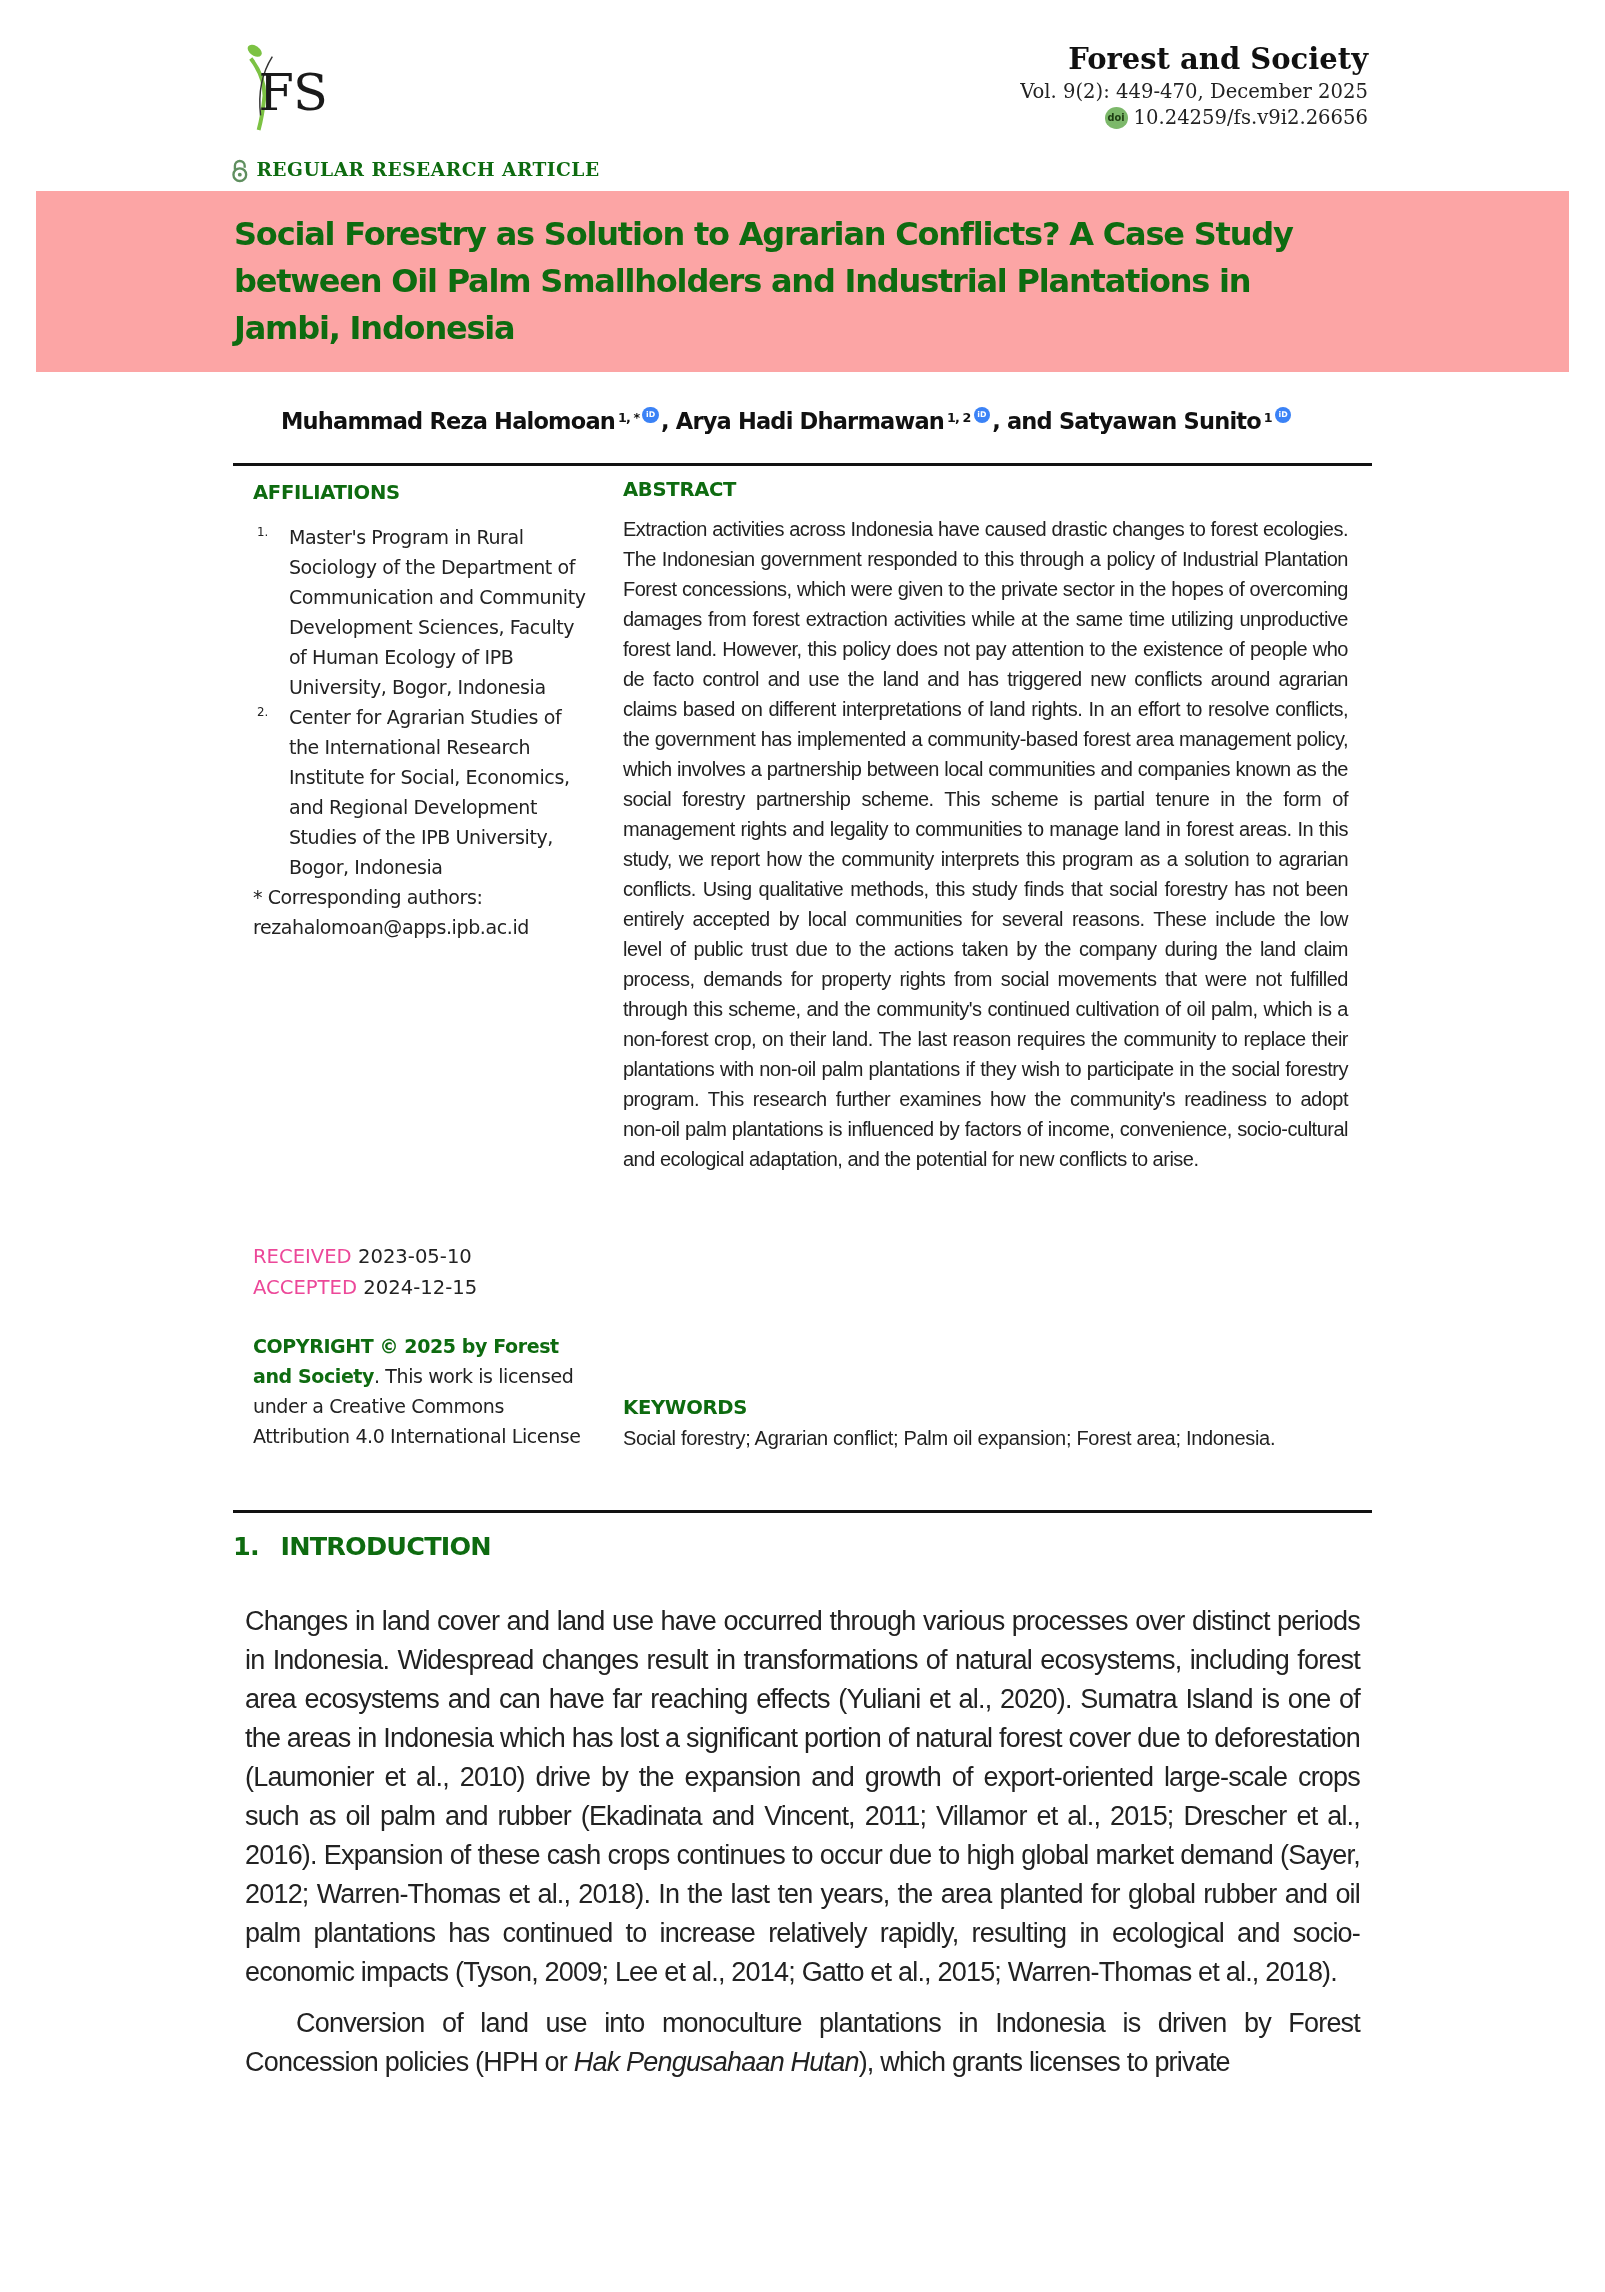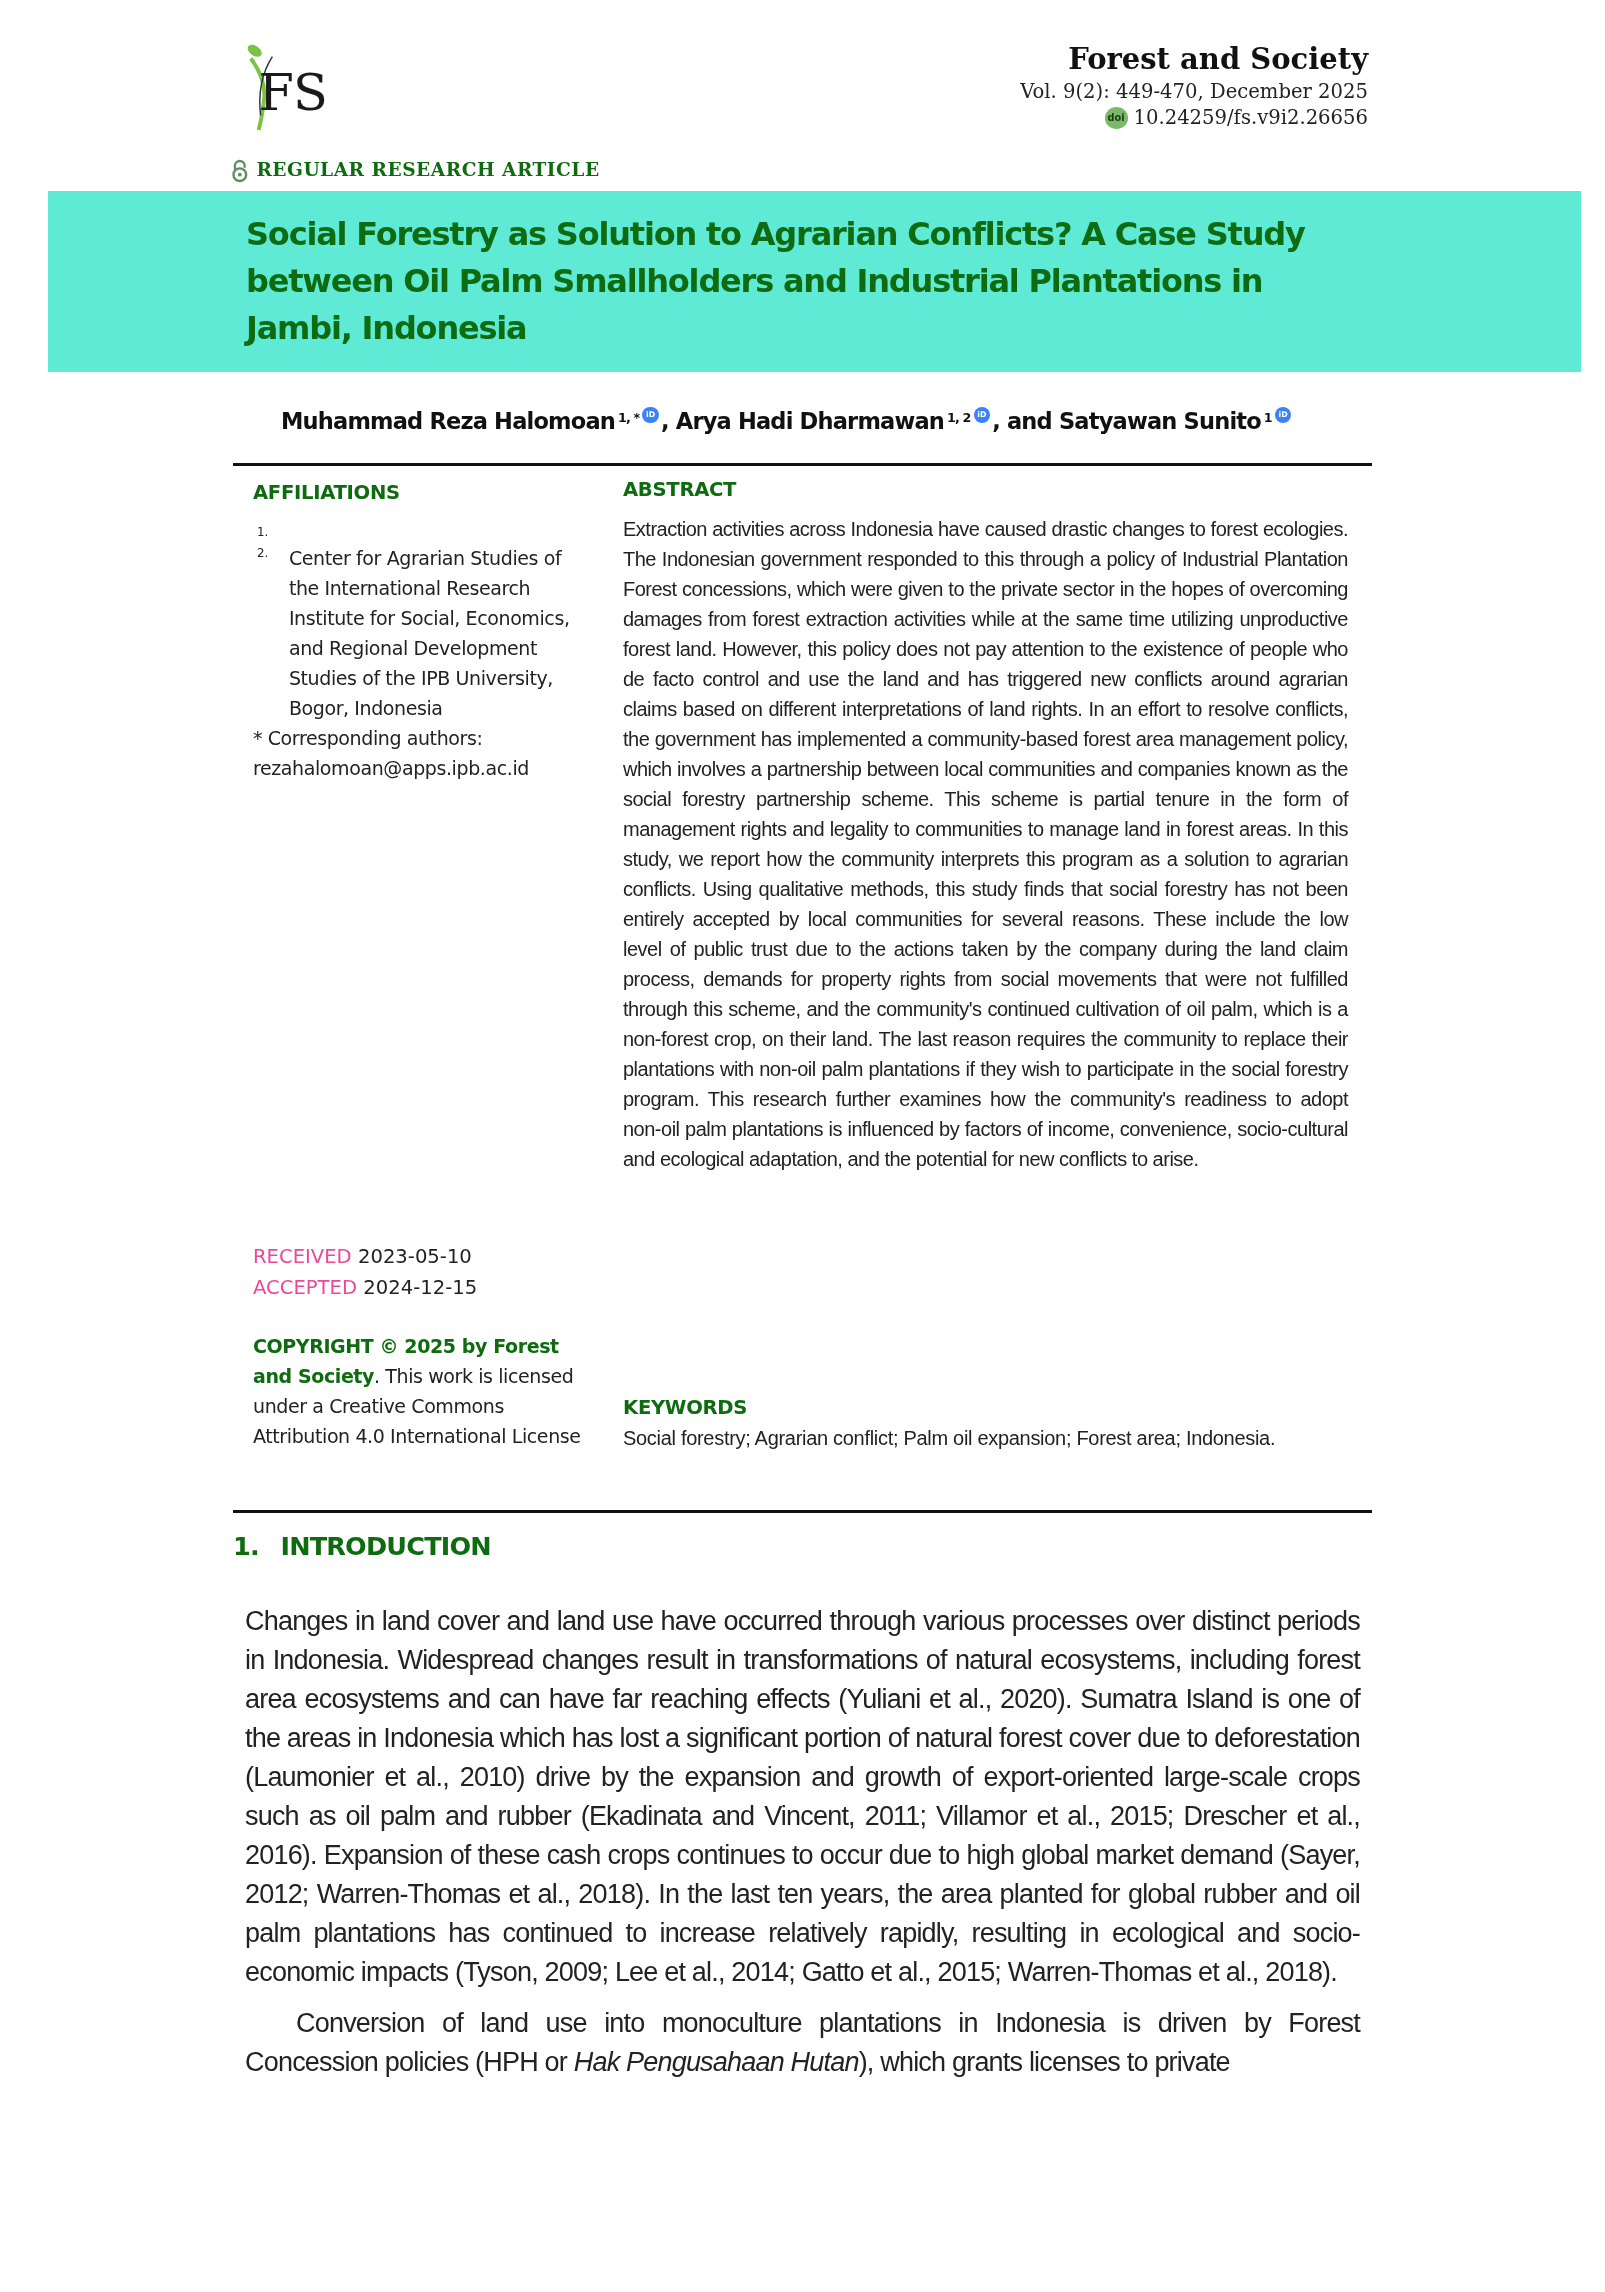--- a/index.html
+++ b/index.html
@@ -10,21 +10,21 @@
   .logo { left: 235px; top: 37px; width: 108px; height: 98px; }
   .logo-text { position: absolute; left: 23.5px; top: 25.5px; font-family: "DejaVu Serif", serif; font-size: 51px; color: #1a1a1a; letter-spacing: -1px; }
   .journal-block { right: 237px; top: 41px; text-align: right; font-family: "DejaVu Serif", serif; }
   .journal-name { font-size: 29px; font-weight: bold; color: #111; line-height: 37px; }
   .journal-vol { font-size: 19.6px; color: #222; line-height: 27.4px; }
   .journal-doi { font-size: 19.6px; color: #222; line-height: 25.5px; display: flex; justify-content: flex-end; align-items: center; gap: 5.9px; }
   .doi-badge { width: 23px; height: 21.6px; border-radius: 50%; background: #7cb86a; color: #1d3d12; font-family: "DejaVu Sans", sans-serif; font-size: 9.8px; font-weight: bold; display: inline-flex; align-items: center; justify-content: center; }
 
   .article-type { left: 231px; top: 159px; display: flex; align-items: flex-start; gap: 7.8px; font-family: "DejaVu Serif", serif; font-weight: bold; color: #0e6b10; font-size: 18.6px; letter-spacing: 0.5px; }
 
-  .title-band { left: 48px; top: 191px; width: 1533px; height: 181px; background: #5eead4; }
+  .title-band { left: 36px; top: 191px; width: 1533px; height: 181px; background: #fca5a5; }
   .title { position: absolute; left: 198px; top: 19.6px; width: 1127px; font-family: "DejaVu Sans", sans-serif; font-weight: bold; color: #0e6b10; font-size: 32px; line-height: 47px; letter-spacing: -1.2px; }
 
   .authors { left: 233px; top: 408px; font-family: "DejaVu Sans", sans-serif; font-weight: bold; font-size: 22.5px; color: #111; letter-spacing: -0.8px; display: flex; align-items: center; white-space: nowrap; margin-left: 48px; }
   .authors sup { font-size: 12.7px; margin: 0 2.9px; position: relative; top: -3.9px; }
   .orcid { display: inline-block; width: 16.7px; height: 16.7px; border-radius: 50%; background: #3b82f6; color: #fff; font-size: 7.8px; line-height: 16.7px; text-align: center; margin-right: 2px; position: relative; top: -5.9px; font-weight: bold; letter-spacing: 0; }
 
   .rule { left: 233px; width: 1139px; height: 2.9px; background: #111; }
 
   .sec-head { font-family: "DejaVu Sans", sans-serif; font-weight: bold; color: #0e6b10; font-size: 19.6px; letter-spacing: -0.3px; }
 
@@ -102,20 +102,21 @@
   <span class="orcid">iD</span>
 </div>
 
 <div class="abs rule" style="top:463px;"></div>
 
 <div class="abs left-col">
   <div class="sec-head">AFFILIATIONS</div>
   <ul class="aff-list">
     <li class="aff-item">
       <span class="aff-num">1.</span>
+      <span class="aff-text">Master's Program in Rural Sociology of the Department of Communication and Community Development Sciences, Faculty of Human Ecology of IPB University, Bogor, Indonesia</span>
     </li>
     <li class="aff-item">
       <span class="aff-num">2.</span>
       <span class="aff-text">Center for Agrarian Studies of the International Research Institute for Social, Economics, and Regional Development Studies of the IPB University, Bogor, Indonesia</span>
     </li>
   </ul>
   <div class="corr">* Corresponding authors:</div>
   <div class="corr">rezahalomoan@apps.ipb.ac.id</div>
 </div>
 

